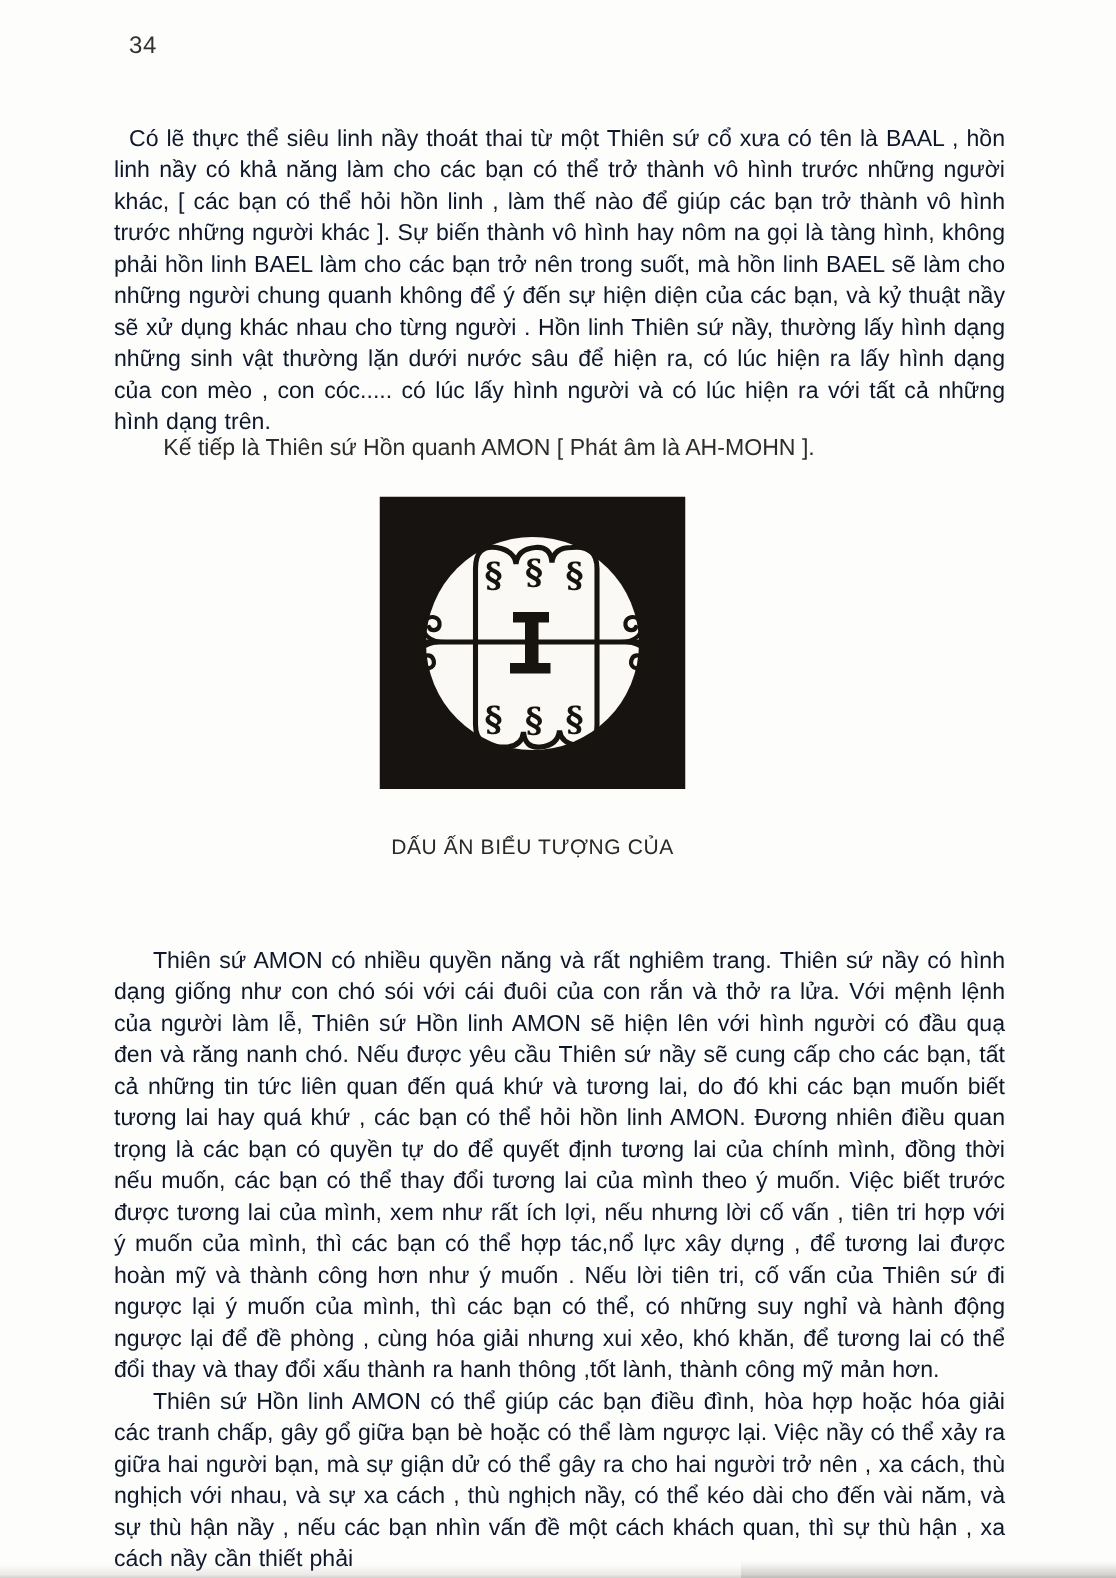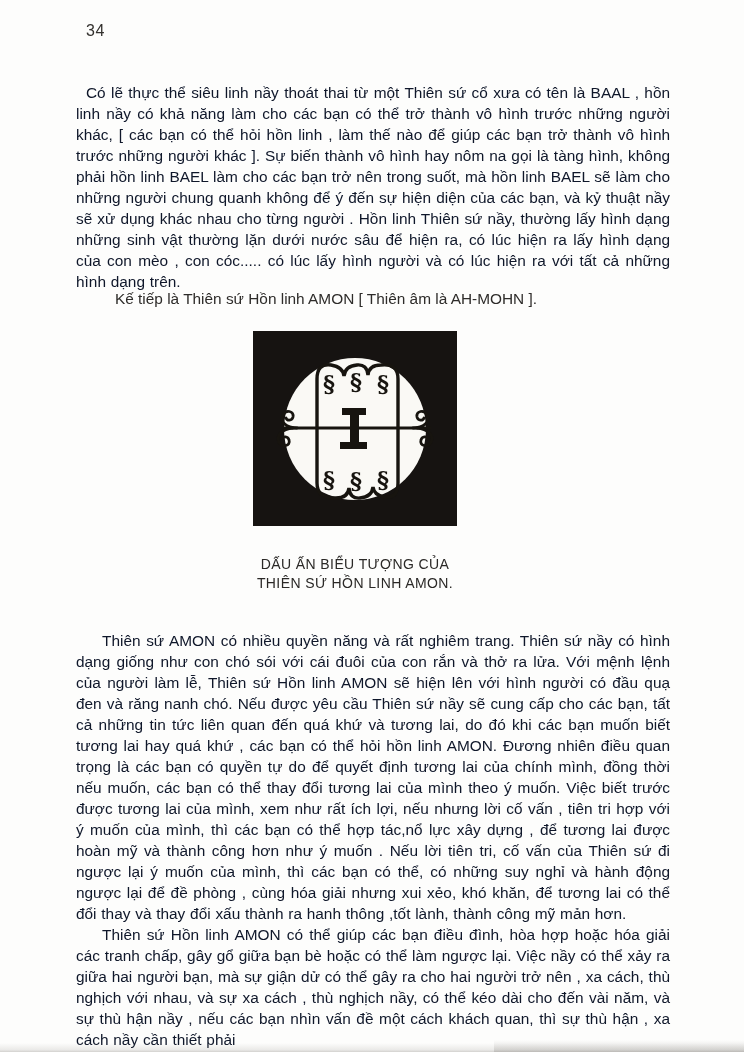--- a/index.html
+++ b/index.html
@@ -52,21 +52,21 @@
 <body>
 
 <div class="page">
 
   <div class="pagenum">34</div>
 
   <div class="bodyblock block1">
     <p class="body p1">Có lẽ thực thể siêu linh nầy thoát thai từ một Thiên sứ cổ xưa có tên là BAAL , hồn linh nầy có khả năng làm cho các bạn có thể trở thành vô hình trước những người khác, [ các bạn có thể hỏi hồn linh , làm thế nào để giúp các bạn trở thành vô hình trước những người khác ]. Sự biến thành vô hình hay nôm na gọi là tàng hình, không phải hồn linh BAEL làm cho các bạn trở nên trong suốt, mà hồn linh BAEL sẽ làm cho những người chung quanh không để ý đến sự hiện diện của các bạn, và kỷ thuật nầy sẽ xử dụng khác nhau cho từng người . Hồn linh Thiên sứ nầy, thường lấy hình dạng những sinh vật thường lặn  dưới nước sâu để hiện ra, có lúc hiện ra lấy hình dạng của con mèo , con cóc.....  có lúc lấy hình người và có lúc hiện ra với tất cả những hình dạng trên.</p>
   </div>
 
-  <div class="intro">Kế tiếp là Thiên sứ Hồn linh AMON [ Thiên âm là AH-MOHN ].</div>
+  <div class="intro">Kế tiếp là Thiên sứ Hồn quanh AMON [ Phát âm là AH-MOHN ].</div>
 
   <div class="seal">
     <svg viewBox="0 0 204 195" xmlns="http://www.w3.org/2000/svg">
       <rect x="0" y="0" width="204" height="195" fill="#161311"></rect>
       <circle cx="102" cy="98" r="71" fill="#faf9f5"></circle>
 
       <path d="M64 152 L64 48
                Q64 32 78 34 Q90 36 91 45
                Q92 35 104 34 Q114 33 115 44
                Q116 34 128 34 Q145 32 145 48
@@ -95,21 +95,20 @@
         <text x="130" y="60">§</text>
         <text x="76" y="156">§</text>
         <text x="103" y="157">§</text>
         <text x="130" y="156">§</text>
       </g>
     </svg>
   </div>
 
   <div class="caption">
     <div>DẤU ẤN BIỂU TƯỢNG CỦA</div>
-    <div>THIÊN SỨ HỒN LINH AMON.</div>
   </div>
 
   <div class="bodyblock block2">
     <p class="body p2">Thiên sứ AMON có nhiều quyền năng và rất nghiêm trang. Thiên sứ nầy có hình dạng giống như con chó sói với cái đuôi của con rắn và thở ra lửa. Với mệnh lệnh của người làm lễ, Thiên sứ Hồn linh AMON sẽ hiện lên với hình người có đầu quạ đen và răng nanh chó. Nếu được yêu cầu Thiên sứ nầy sẽ cung cấp cho các bạn, tất cả những tin tức liên quan đến quá khứ và tương lai, do đó khi các bạn muốn biết tương lai hay quá khứ , các bạn có thể hỏi hồn linh AMON. Đương nhiên điều quan trọng là các bạn có quyền tự do để quyết định tương lai của chính mình, đồng thời nếu muốn, các bạn có thể thay đổi tương lai của mình theo ý muốn. Việc biết trước được tương lai của mình, xem như rất ích lợi, nếu nhưng  lời cố vấn , tiên tri hợp với ý muốn của mình, thì các bạn có thể hợp tác,nổ lực xây dựng , để tương lai được hoàn mỹ và thành công hơn như  ý muốn . Nếu lời tiên tri, cố vấn của Thiên sứ đi ngược lại ý muốn của mình, thì các bạn có thể, có những suy nghỉ và hành động ngược lại để đề phòng , cùng hóa giải nhưng xui xẻo, khó khăn, để tương lai có thể đổi thay và thay đổi xấu thành ra hanh thông ,tốt lành, thành công mỹ mản hơn.</p>
     <p class="body p3">Thiên sứ Hồn linh AMON có thể giúp các bạn điều đình, hòa hợp hoặc hóa giải các tranh chấp, gây gổ giữa bạn bè hoặc có thể làm ngược lại. Việc nầy có thể xảy ra giữa hai người bạn, mà sự  giận dử  có thể gây ra cho hai người trở nên , xa cách, thù nghịch với nhau, và sự xa cách , thù nghịch nầy, có thể  kéo dài cho đến vài năm, và sự thù hận nầy , nếu các bạn nhìn vấn đề một cách khách quan, thì sự thù hận , xa cách nầy cần thiết phải</p>
   </div>
 
   <div class="scan-shadow"></div>
   <div class="scan-shadow-right"></div>
 

